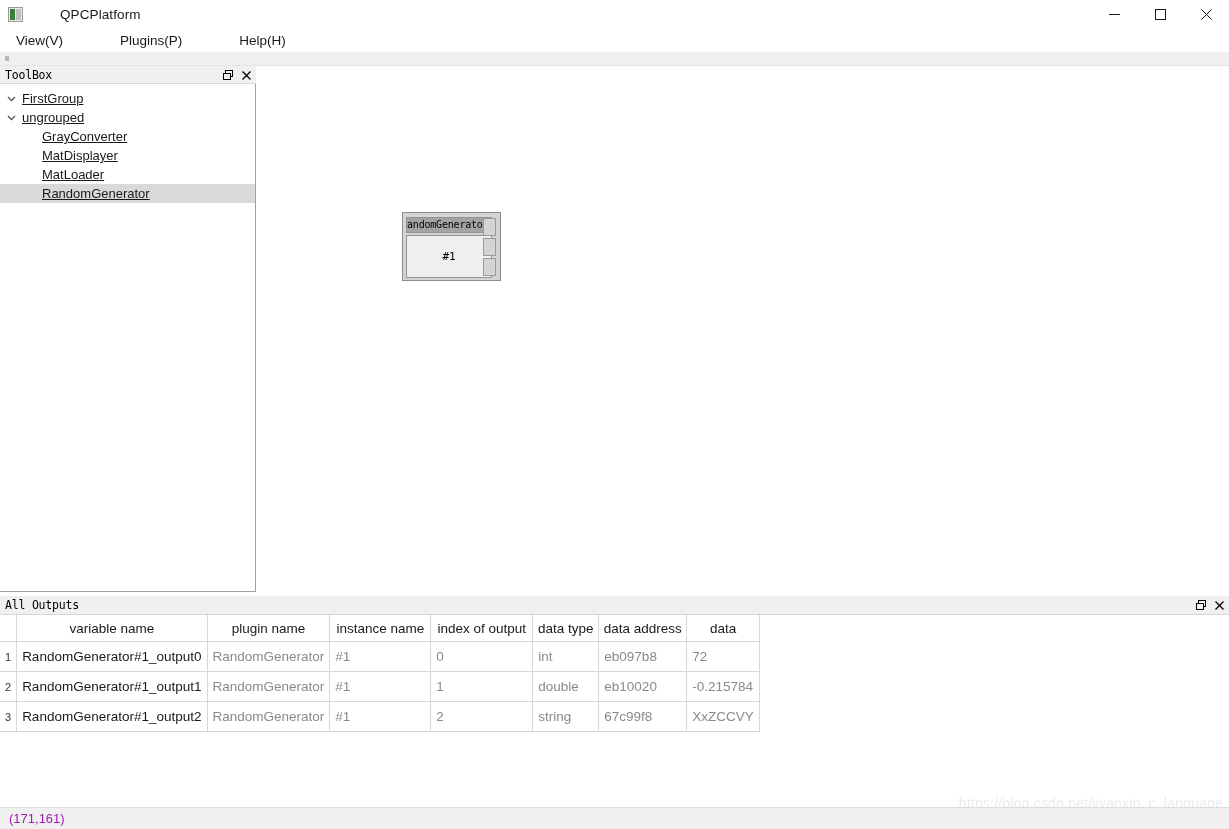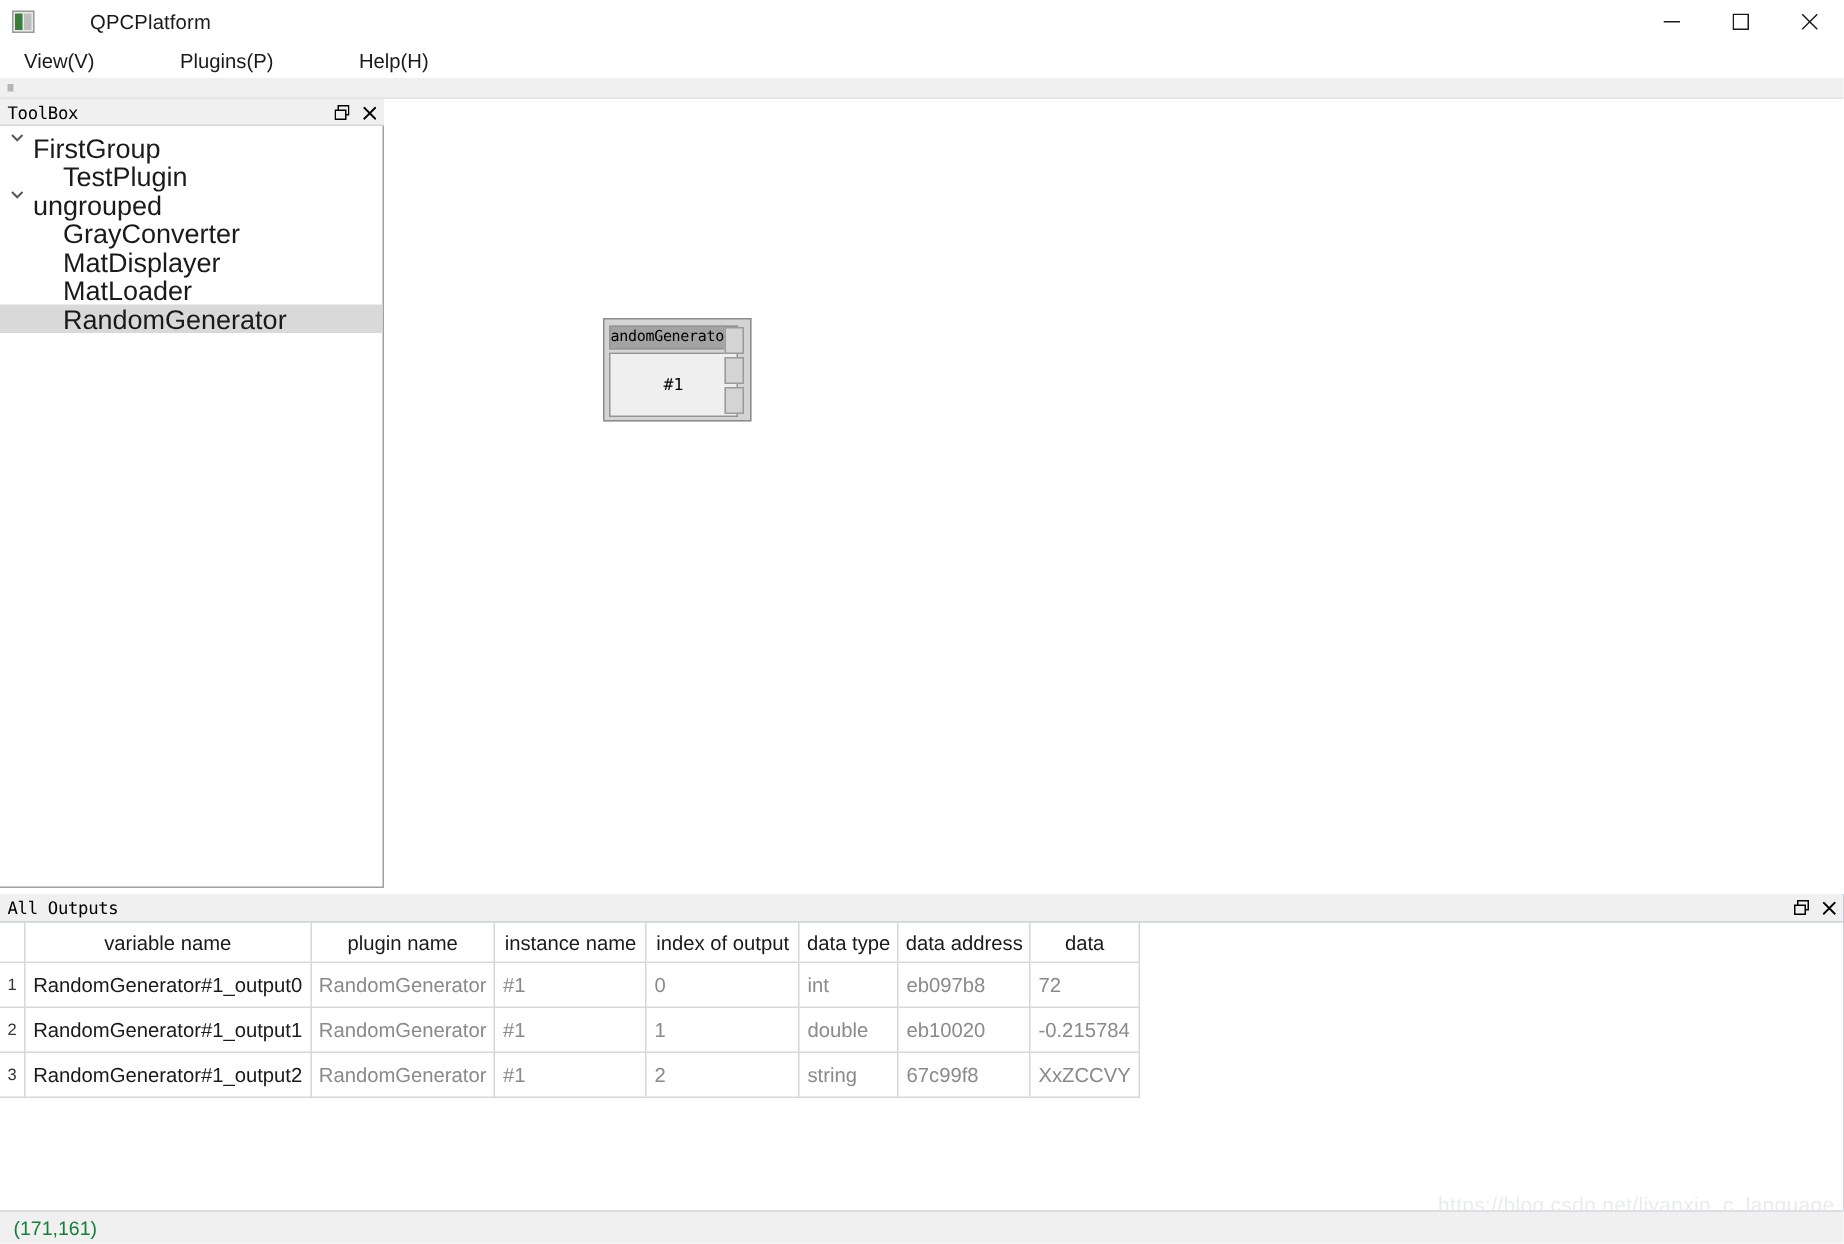--- a/index.html
+++ b/index.html
@@ -154,25 +154,26 @@
     border: 1px solid #a0a0a0;
     border-top: none;
     border-left: none;
     background: #ffffff;
     box-sizing: border-box;
     overflow: hidden;
   }
   .tree-row {
     height: 19px;
     display: flex;
-    align-items: flex-start;
-    font-size: 18px;
+    align-items: center;
+    font-size: 13px;
     color: #1a1a1a;
     cursor: default;
     white-space: nowrap;
+    text-decoration: underline;
   }
   .tree-row.group { padding-left: 0px; }
   .tree-row.child { padding-left: 42px; }
   .tree-row.selected { background: #d9d9d9; }
   .tree-chevron {
     width: 22px;
     display: flex;
     align-items: center;
     justify-content: center;
     flex: none;
@@ -313,21 +314,21 @@
     left: 0; top: 807px;
     width: 1229px; height: 22px;
     background: #f0f0f0;
     border-top: 1px solid #dcdcdc;
     box-sizing: border-box;
     display: flex;
     align-items: center;
   }
   #status-text {
     font-size: 13px;
-    color: #15803d;
+    color: #a21caf;
     padding-left: 9px;
   }
   #watermark {
     position: absolute;
     right: 6px;
     bottom: 18px;
     font-size: 14px;
     color: #e9ecef;
     letter-spacing: 0.2px;
     white-space: nowrap;
@@ -394,23 +395,20 @@
 
     <div class="tree-row group">
       <span class="tree-chevron">
         <svg width="9" height="6" viewBox="0 0 9 6">
           <polyline points="1,1 4.5,4.5 8,1" fill="none" stroke="#5a5a5a" stroke-width="1.4"></polyline>
         </svg>
       </span>
       <span>FirstGroup</span>
     </div>
 
-    <div class="tree-row child">
-      <span>TestPlugin</span>
-    </div>
 
     <div class="tree-row group">
       <span class="tree-chevron">
         <svg width="9" height="6" viewBox="0 0 9 6">
           <polyline points="1,1 4.5,4.5 8,1" fill="none" stroke="#5a5a5a" stroke-width="1.4"></polyline>
         </svg>
       </span>
       <span>ungrouped</span>
     </div>
 

